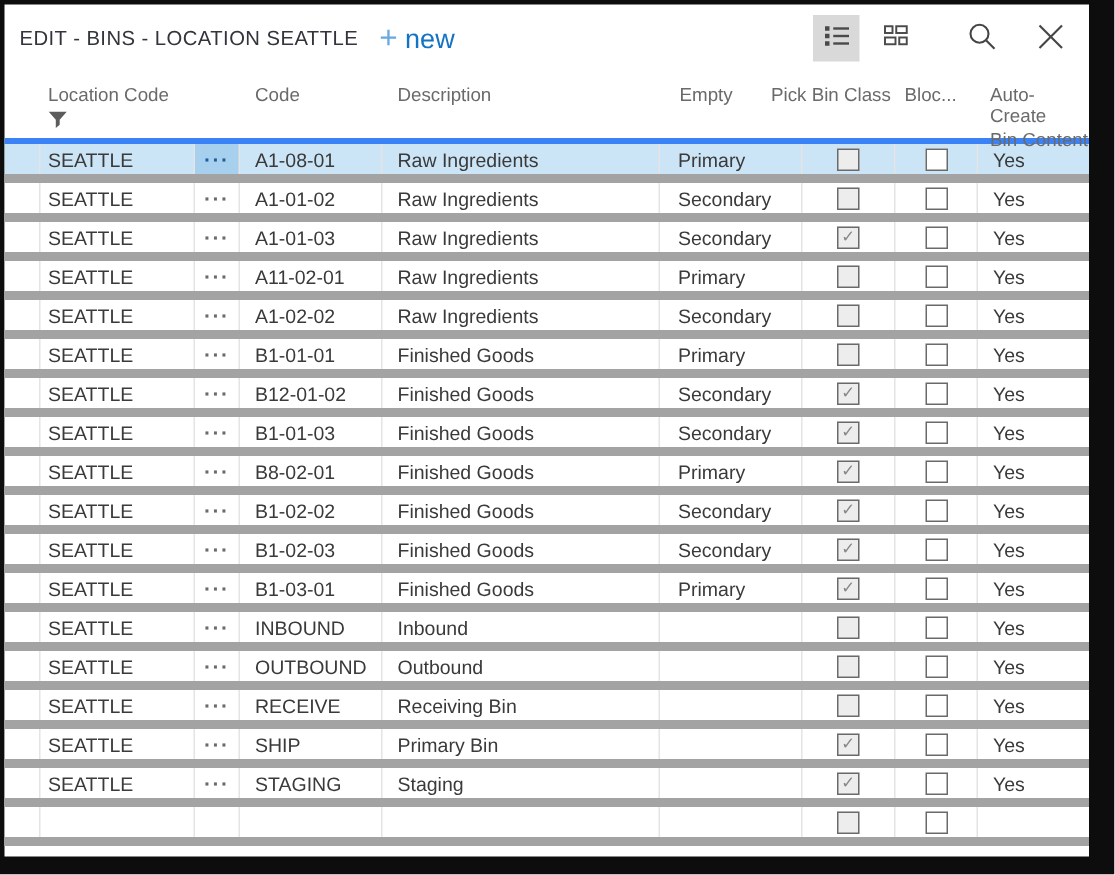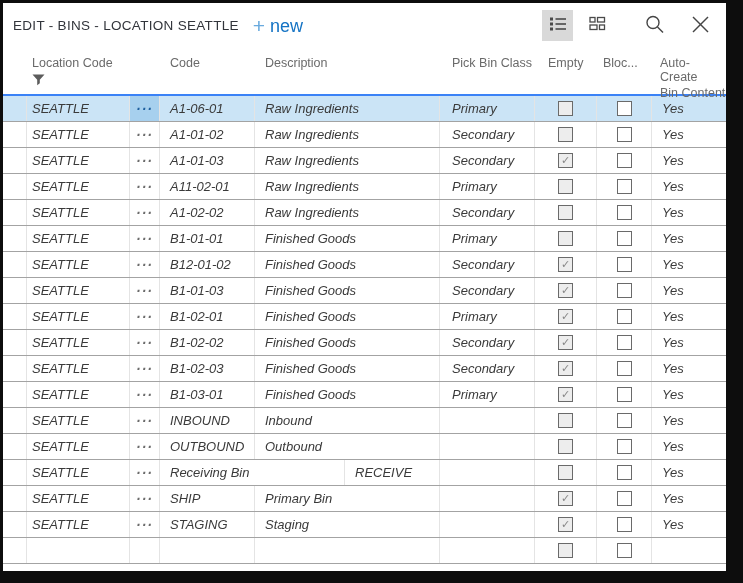--- a/index.html
+++ b/index.html
@@ -44,21 +44,21 @@
     background:none; border:none; cursor:pointer;
   }
   .iconbtn.active { background:#d9d9d9; }
   .iconbtn + .iconbtn { margin-left:9px; }
   .gap-lg { margin-left:26px !important; }
   .gap-md { margin-left:15px !important; }
   
   .thead {
     height:48px;
     display:flex;
-    border-bottom:2px solid #3b82f6;
+    border-bottom:4px solid #3b82f6;
     color:#6a6a6a; font-size:12.5px;
   }
   .th { padding-top:8px; }
   .th .l2 { display:block; margin-top:2px; }
   .funnel { margin-top:4px; }
   
   .w-ind  { width:24px; }
   .w-loc  { width:103px; padding-left:5px; }
   .w-ell  { width:30px; }
   .w-code { width:95px;  padding-left:10px; }
@@ -67,24 +67,23 @@
   .w-emp  { width:62px; }
   .w-blk  { width:55px; }
   .w-auto { flex:1; padding-left:10px; }
   .th.w-emp { padding-left:13px; }
   .th.w-blk { padding-left:6px; }
   .th.w-auto { padding-left:8px; }
   
   .trow {
     height:26px;
     display:flex;
-    border-bottom:1px solid #a3a3a3;
+    border-bottom:6px solid #a3a3a3;
     font-size:13px; color:#3a3a3a;
     background:#fff;
-    font-style:italic;
   }
   .trow.selected { background:#cbe4f6; }
   .trow.selected .c.w-ell { background:#a7d0ee; }
   .trow.selected .ell-dots { color:#1e5f9e; }
   .c {
     border-right:1px solid #e4e4e4;
     display:flex; align-items:center;
     overflow:hidden; white-space:nowrap;
   }
   .c.w-auto { border-right:none; }
@@ -161,37 +160,37 @@
         <span>Location Code</span>
         <div class="funnel">
           <svg width="13" height="12" viewBox="0 0 13 12">
             <path d="M0.5 0.5 L12.5 0.5 L7.8 5.8 L7.8 9.2 L5.2 11.3 L5.2 5.8 Z" fill="#5c5c5c"></path>
           </svg>
         </div>
       </div>
       <div class="th w-ell"></div>
       <div class="th w-code"><span>Code</span></div>
       <div class="th w-desc"><span>Description</span></div>
+      <div class="th w-emp"><span>Empty</span></div>
       <div class="th w-pick"><span>Pick Bin Class</span></div>
-      <div class="th w-emp"><span>Empty</span></div>
       <div class="th w-blk"><span>Bloc...</span></div>
       <div class="th w-auto">
         <span>Auto-Create</span>
         <span class="l2">Bin Content</span>
       </div>
     </div>
 
     <div id="tbody">
         <div class="trow selected">
           <div class="c w-ind"></div>
           <div class="c w-loc">SEATTLE</div>
           <div class="c w-ell">
             <span class="ell-dots">···</span>
           </div>
-          <div class="c w-code">A1-06-01</div>
+          <div class="c w-code">A1-08-01</div>
           <div class="c w-desc">Raw Ingredients</div>
           <div class="c w-pick">Primary</div>
           <div class="c w-emp">
             <span class="cb dis"></span>
           </div>
           <div class="c w-blk">
             <span class="cb"></span>
           </div>
           <div class="c w-auto">Yes</div>
         </div>
@@ -313,21 +312,21 @@
             <span class="cb"></span>
           </div>
           <div class="c w-auto">Yes</div>
         </div>
         <div class="trow">
           <div class="c w-ind"></div>
           <div class="c w-loc">SEATTLE</div>
           <div class="c w-ell">
             <span class="ell-dots">···</span>
           </div>
-          <div class="c w-code">B1-02-01</div>
+          <div class="c w-code">B8-02-01</div>
           <div class="c w-desc">Finished Goods</div>
           <div class="c w-pick">Primary</div>
           <div class="c w-emp">
             <span class="cb dis">✓</span>
           </div>
           <div class="c w-blk">
             <span class="cb"></span>
           </div>
           <div class="c w-auto">Yes</div>
         </div>
@@ -415,22 +414,22 @@
             <span class="cb"></span>
           </div>
           <div class="c w-auto">Yes</div>
         </div>
         <div class="trow">
           <div class="c w-ind"></div>
           <div class="c w-loc">SEATTLE</div>
           <div class="c w-ell">
             <span class="ell-dots">···</span>
           </div>
+          <div class="c w-code">RECEIVE</div>
           <div class="c w-desc">Receiving Bin</div>
-          <div class="c w-code">RECEIVE</div>
           <div class="c w-pick"></div>
           <div class="c w-emp">
             <span class="cb dis"></span>
           </div>
           <div class="c w-blk">
             <span class="cb"></span>
           </div>
           <div class="c w-auto">Yes</div>
         </div>
         <div class="trow">

